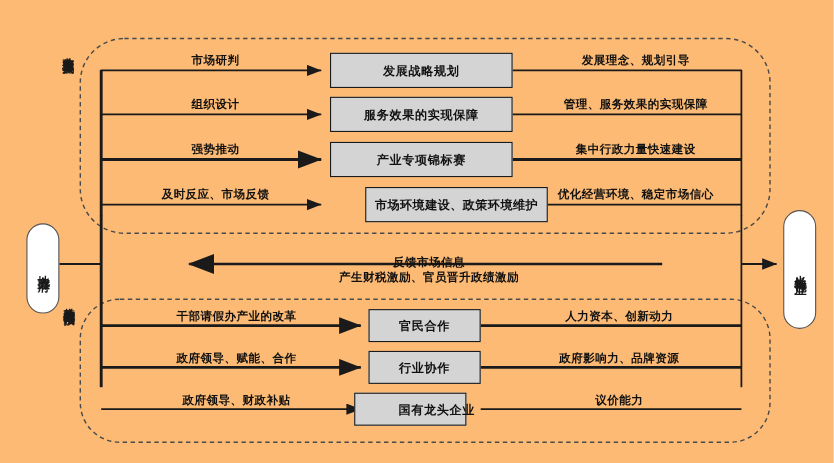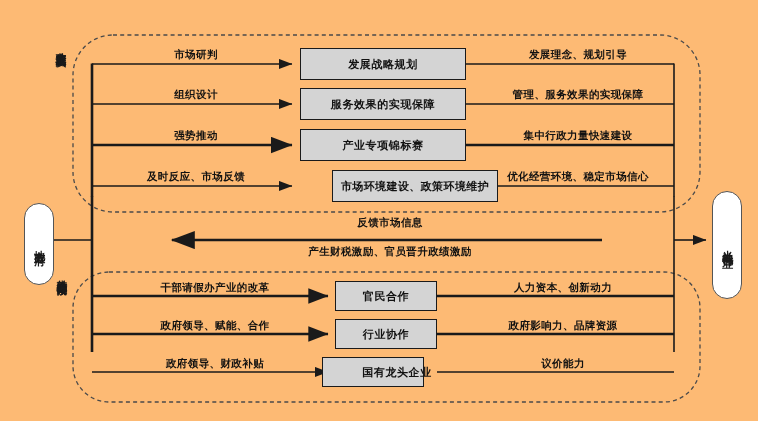--- a/index.html
+++ b/index.html
@@ -189,21 +189,21 @@
   <div class="proc-box" style="left:300px; top:48px; width:166px; height:32px;font-family:Liberation Serif, serif;">发展战略规划</div>
   <div class="proc-box" style="left:300px; top:88px; width:166px; height:32px;">服务效果的实现保障</div>
   <div class="proc-box" style="left:300px; top:129px; width:166px; height:32px;">产业专项锦标赛</div>
   <div class="proc-box small" style="left:300px; top:170px; width:166px; height:32px;">市场环境建设、政策环境维护</div>
 
   <div class="edge-label" style="left:578px; top:48px;">发展理念、规划引导</div>
   <div class="edge-label" style="left:578px; top:88px;">管理、服务效果的实现保障</div>
   <div class="edge-label" style="left:578px; top:129px;">集中行政力量快速建设</div>
   <div class="edge-label" style="left:578px; top:170px;">优化经营环境、稳定市场信心</div>
 
-  <div class="feedback-label" style="left:390px; top:216px;">反馈市场信息</div>
+  <div class="feedback-label" style="left:390px; top:232px;">反馈市场信息</div>
   <div class="feedback-label" style="left:390px; top:245px;">产生财税激励、官员晋升政绩激励</div>
 
   <div class="edge-label" style="left:215px; top:319px;">政府领导、赋能、合作</div>
   <div class="edge-label" style="left:215px; top:281px;">干部请假办产业的改革</div>
   <div class="edge-label" style="left:215px; top:357px;">政府领导、财政补贴</div>
 
   <div class="proc-box" style="left:335px; top:281px; width:102px; height:30px;">官民合作</div>
   <div class="proc-box" style="left:335px; top:319px; width:102px; height:30px;">行业协作</div>
   <div class="proc-box" style="left:322px; top:357px; width:102px; height:30px;padding-left:48px;">国有龙头企业</div>
 

